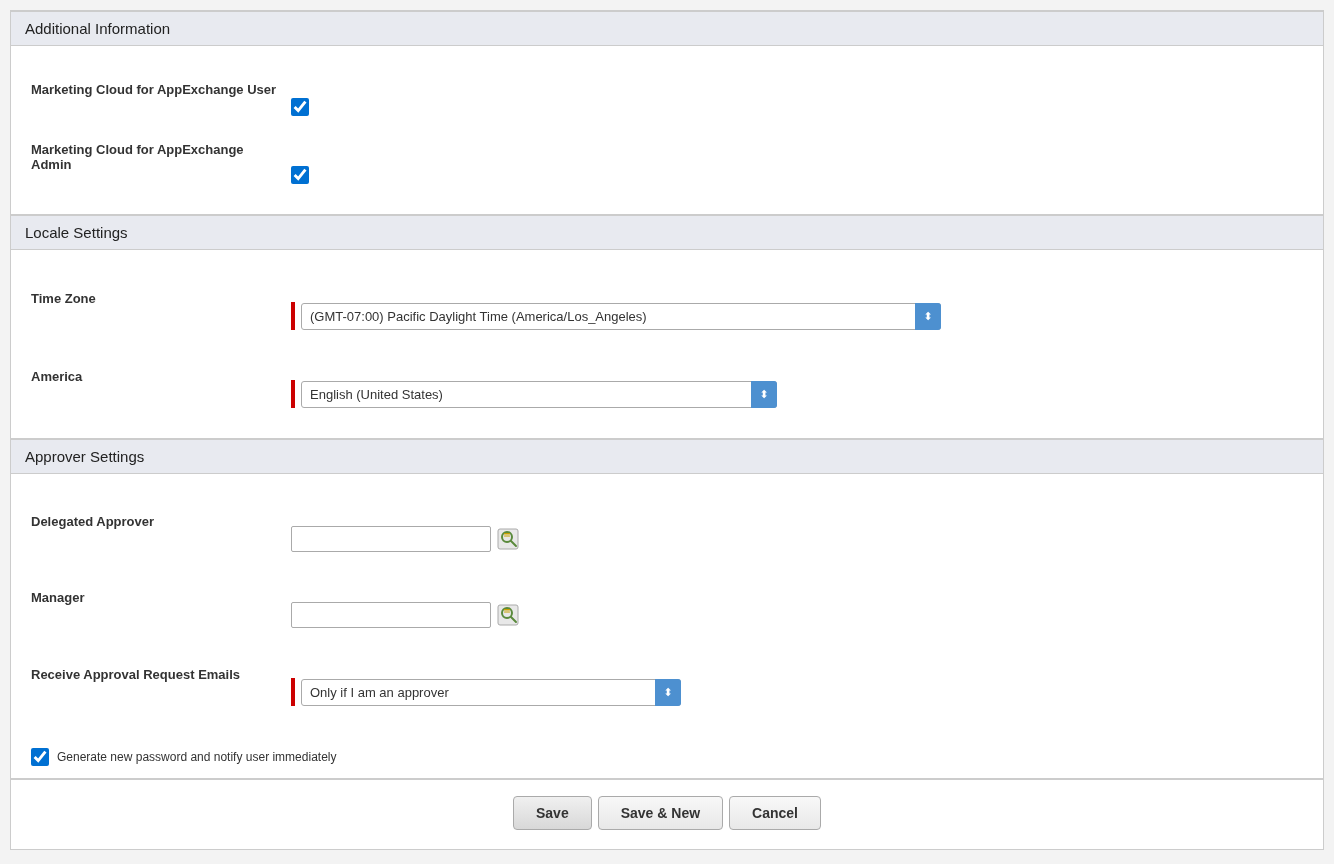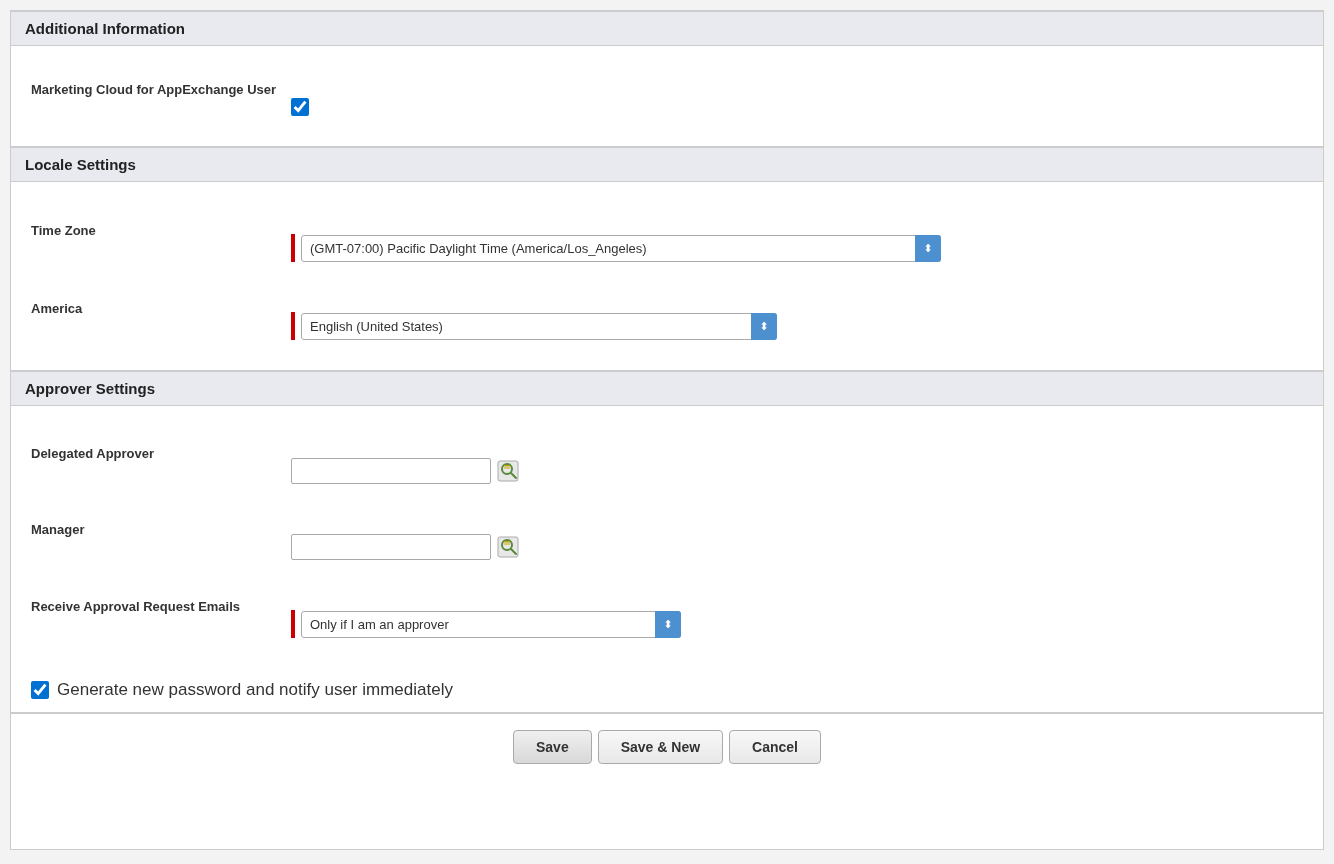--- a/index.html
+++ b/index.html
@@ -18,21 +18,21 @@
 
     
     .section-header {
       background: #e8eaf0;
       border-top: 1px solid #ccc;
       border-bottom: 1px solid #ccc;
       padding: 8px 14px;
     }
     .section-header h2 {
       font-size: 15px;
-      font-weight: bold;
+      font-weight: normal;
       color: #222;
     }
 
     
     .section-body {
       padding: 16px 0;
       background: #fff;
     }
 
     
@@ -137,21 +137,21 @@
       align-items: center;
     }
 
     
     .checkbox-row {
       display: flex;
       align-items: center;
       padding: 12px 20px;
     }
     .checkbox-row label {
-      font-size: 17px;
+      font-size: 12px;
       margin-left: 8px;
       color: #333;
     }
 
     
     .button-bar {
       border-top: 1px solid #ccc;
       padding: 16px 20px;
       display: flex;
       align-items: center;
@@ -208,20 +208,26 @@
   </div>
   <div class="section-body">
 
     <div class="form-row">
       <div class="form-label">Marketing Cloud for AppExchange User</div>
       <div class="form-control-wrap">
         <input type="checkbox" class="checkbox-input" checked="" style="">
       </div>
     </div>
 
+    <div class="form-row">
+      <div class="form-label">Marketing Cloud for AppExchange Admin</div>
+      <div class="form-control-wrap">
+        <input type="checkbox" class="checkbox-input" checked="" style="">
+      </div>
+    </div>
   </div>
 
   <hr class="section-divider">
 
   <div class="section-header">
     <h2>Locale Settings</h2>
   </div>
   <div class="section-body">
 
     <div class="form-row">

